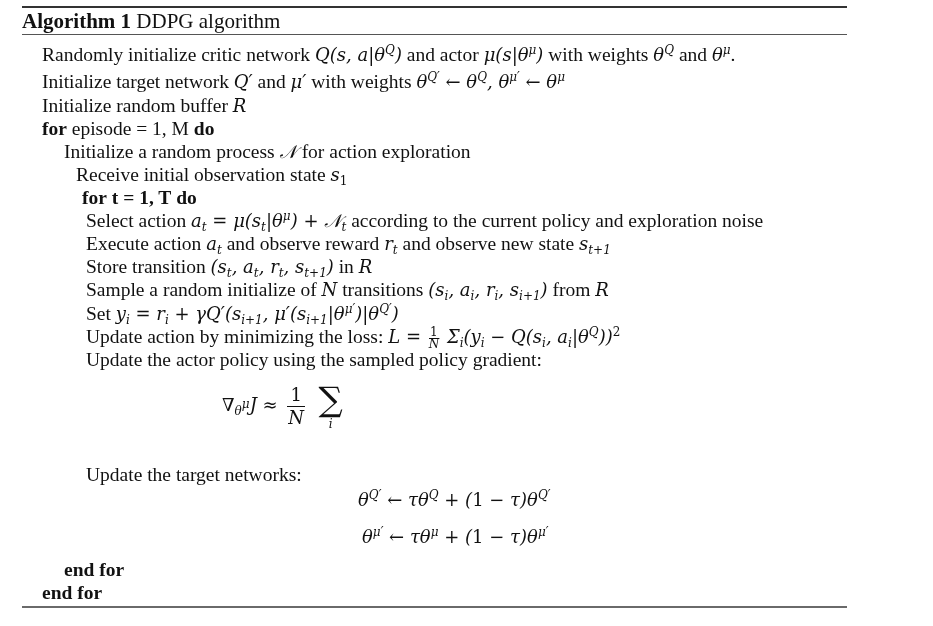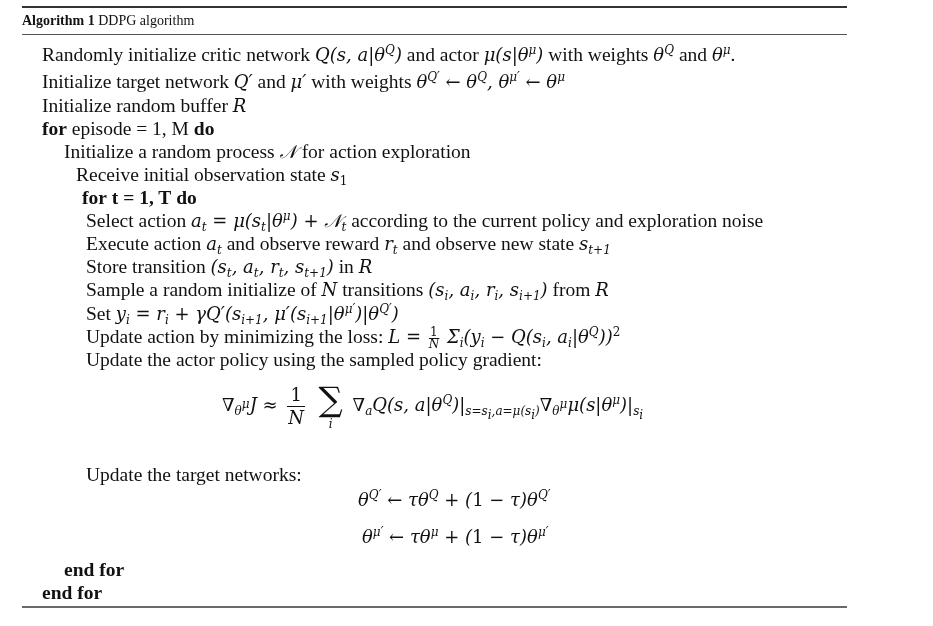--- a/index.html
+++ b/index.html
@@ -2,21 +2,21 @@
 <html><head>
 <meta charset="utf-8">
 <style>
   html, body { margin:0; padding:0; background:#ffffff; }
   body { width:933px; height:626px; position:relative; overflow:hidden;
          font-family:"Liberation Serif", "DejaVu Serif", serif; color:#111; }
   .rule { position:absolute; left:22px; width:825px; background:#444; }
   .rule.top { top:6px; height:2px; background:#333; }
   .rule.mid { top:34px; height:1px; background:#555; }
   .rule.bot { top:606px; height:2px; background:#6a6a6a; }
-  .caption { position:absolute; left:22px; top:9px; font-size:14px; line-height:24px; white-space:nowrap; }
+  .caption { position:absolute; left:22px; top:9px; font-size:21px; line-height:24px; white-space:nowrap; }
   .caption b { font-weight:bold; }
   .line { position:absolute; font-size:19.5px; line-height:22px; white-space:nowrap; }
   .kw { font-weight:bold; }
   .m { font-family:"DejaVu Serif", "Liberation Serif", serif; font-style:italic; font-size:18px; }
   .mu { font-style:normal; }
   sup, sub { font-size:12px; line-height:0; }
   sup { vertical-align:7px; }
   sub { vertical-align:-4px; }
   .frac { display:inline-block; vertical-align:middle; text-align:center; font-size:12px; line-height:11px; margin:0 2px; }
   .frac .num { display:block; border-bottom:1px solid #111; padding:0 1px; }
@@ -130,21 +130,20 @@
 </div>
 
 <div class="line" style="left:86px; top:349px;">
   <span>Update the actor policy using the sampled policy gradient:</span>
 </div>
 
 <div class="display" style="left:222px; top:382px;">
   <span class="m">∇<sub>θ<sup>μ</sup></sub>J ≈</span>
   <span class="bigfrac"><span class="num">1</span><span class="den">N</span></span>
   <span class="sumblk"><span class="sig">∑</span><span class="idx">i</span></span>
-  <span class="m">∇<sub>a</sub>Q(s, a|θ<sup>Q</sup>)|<sub>s=s<sub>i</sub>,a=μ(s<sub>i</sub>)</sub>∇<sub>θ<sup>μ</sup></sub>μ(s|θ<sup>μ</sup>)|<sub>s<sub>i</sub></sub></span>
 </div>
 
 <div class="line" style="left:86px; top:464px;">
   <span>Update the target networks:</span>
 </div>
 
 <div class="display" style="left:358px; top:489px;">
   <span class="m">θ<sup>Q′</sup> ← τθ<sup>Q</sup> + (<span class="mu">1</span> − τ)θ<sup>Q′</sup></span>
 </div>
 <div class="display" style="left:362px; top:526px;">

